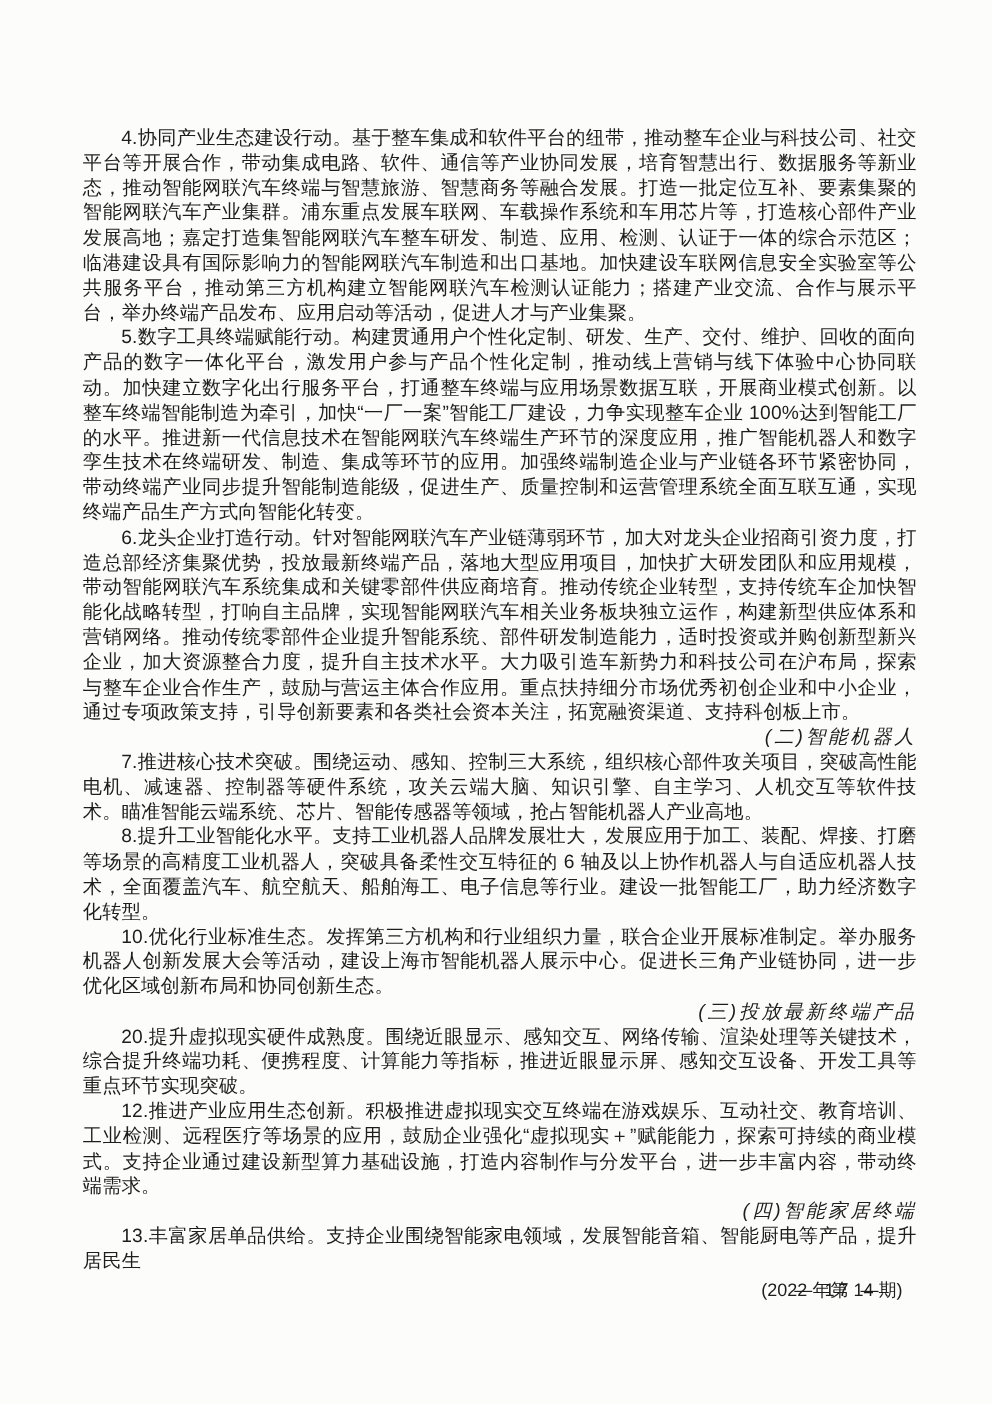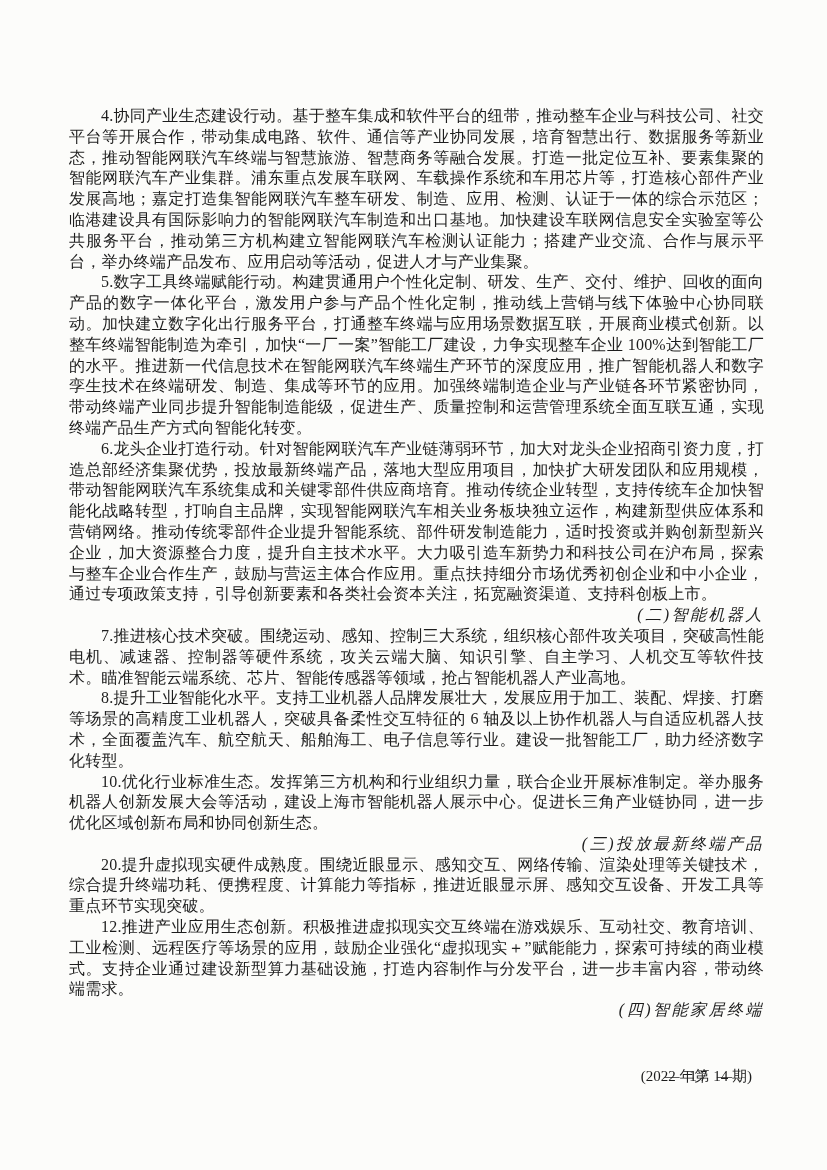--- a/index.html
+++ b/index.html
@@ -6,21 +6,21 @@
   body {
     width: 827px;
     height: 1170px;
     background: #ffffff;
   }
   .page {
     position: relative;
     width: 827px;
     height: 1170px;
     background: #fcfcfa;
-    font-family: Liberation Serif, serif;
+    font-family: Liberation Sans, sans-serif;
     color: #1d1d1d;
     overflow: hidden;
   }
   .content {
     position: absolute;
     left: 69px;
     top: 106px;
     width: 695px;
   }
   .para {
@@ -70,20 +70,21 @@
     <p class="para">5.数字工具终端赋能行动。构建贯通用户个性化定制、研发、生产、交付、维护、回收的面向产品的数字一体化平台，激发用户参与产品个性化定制，推动线上营销与线下体验中心协同联动。加快建立数字化出行服务平台，打通整车终端与应用场景数据互联，开展商业模式创新。以整车终端智能制造为牵引，加快“一厂一案”智能工厂建设，力争实现整车企业 100%达到智能工厂的水平。推进新一代信息技术在智能网联汽车终端生产环节的深度应用，推广智能机器人和数字孪生技术在终端研发、制造、集成等环节的应用。加强终端制造企业与产业链各环节紧密协同，带动终端产业同步提升智能制造能级，促进生产、质量控制和运营管理系统全面互联互通，实现终端产品生产方式向智能化转变。</p>
     <p class="para">6.龙头企业打造行动。针对智能网联汽车产业链薄弱环节，加大对龙头企业招商引资力度，打造总部经济集聚优势，投放最新终端产品，落地大型应用项目，加快扩大研发团队和应用规模，带动智能网联汽车系统集成和关键零部件供应商培育。推动传统企业转型，支持传统车企加快智能化战略转型，打响自主品牌，实现智能网联汽车相关业务板块独立运作，构建新型供应体系和营销网络。推动传统零部件企业提升智能系统、部件研发制造能力，适时投资或并购创新型新兴企业，加大资源整合力度，提升自主技术水平。大力吸引造车新势力和科技公司在沪布局，探索与整车企业合作生产，鼓励与营运主体合作应用。重点扶持细分市场优秀初创企业和中小企业，通过专项政策支持，引导创新要素和各类社会资本关注，拓宽融资渠道、支持科创板上市。</p>
     <p class="para heading">(二)智能机器人</p>
     <p class="para">7.推进核心技术突破。围绕运动、感知、控制三大系统，组织核心部件攻关项目，突破高性能电机、减速器、控制器等硬件系统，攻关云端大脑、知识引擎、自主学习、人机交互等软件技术。瞄准智能云端系统、芯片、智能传感器等领域，抢占智能机器人产业高地。</p>
     <p class="para">8.提升工业智能化水平。支持工业机器人品牌发展壮大，发展应用于加工、装配、焊接、打磨等场景的高精度工业机器人，突破具备柔性交互特征的 6 轴及以上协作机器人与自适应机器人技术，全面覆盖汽车、航空航天、船舶海工、电子信息等行业。建设一批智能工厂，助力经济数字化转型。</p>
     <p class="para">10.优化行业标准生态。发挥第三方机构和行业组织力量，联合企业开展标准制定。举办服务机器人创新发展大会等活动，建设上海市智能机器人展示中心。促进长三角产业链协同，进一步优化区域创新布局和协同创新生态。</p>
     <p class="para heading">(三)投放最新终端产品</p>
     <p class="para">20.提升虚拟现实硬件成熟度。围绕近眼显示、感知交互、网络传输、渲染处理等关键技术，综合提升终端功耗、便携程度、计算能力等指标，推进近眼显示屏、感知交互设备、开发工具等重点环节实现突破。</p>
     <p class="para">12.推进产业应用生态创新。积极推进虚拟现实交互终端在游戏娱乐、互动社交、教育培训、工业检测、远程医疗等场景的应用，鼓励企业强化“虚拟现实＋”赋能能力，探索可持续的商业模式。支持企业通过建设新型算力基础设施，打造内容制作与分发平台，进一步丰富内容，带动终端需求。</p>
     <p class="para heading">(四)智能家居终端</p>
+    <p class="para">13.丰富家居单品供给。支持企业围绕智能家电领域，发展智能音箱、智能厨电等产品，提升居民生</p>
   </div>
 
   <div class="footer">
     <span class="footer-issue">(2022 年第 14 期)</span>
     <span class="footer-page-number">— 17 —</span>
   </div>
 
 </div>
 
 </body></html>

